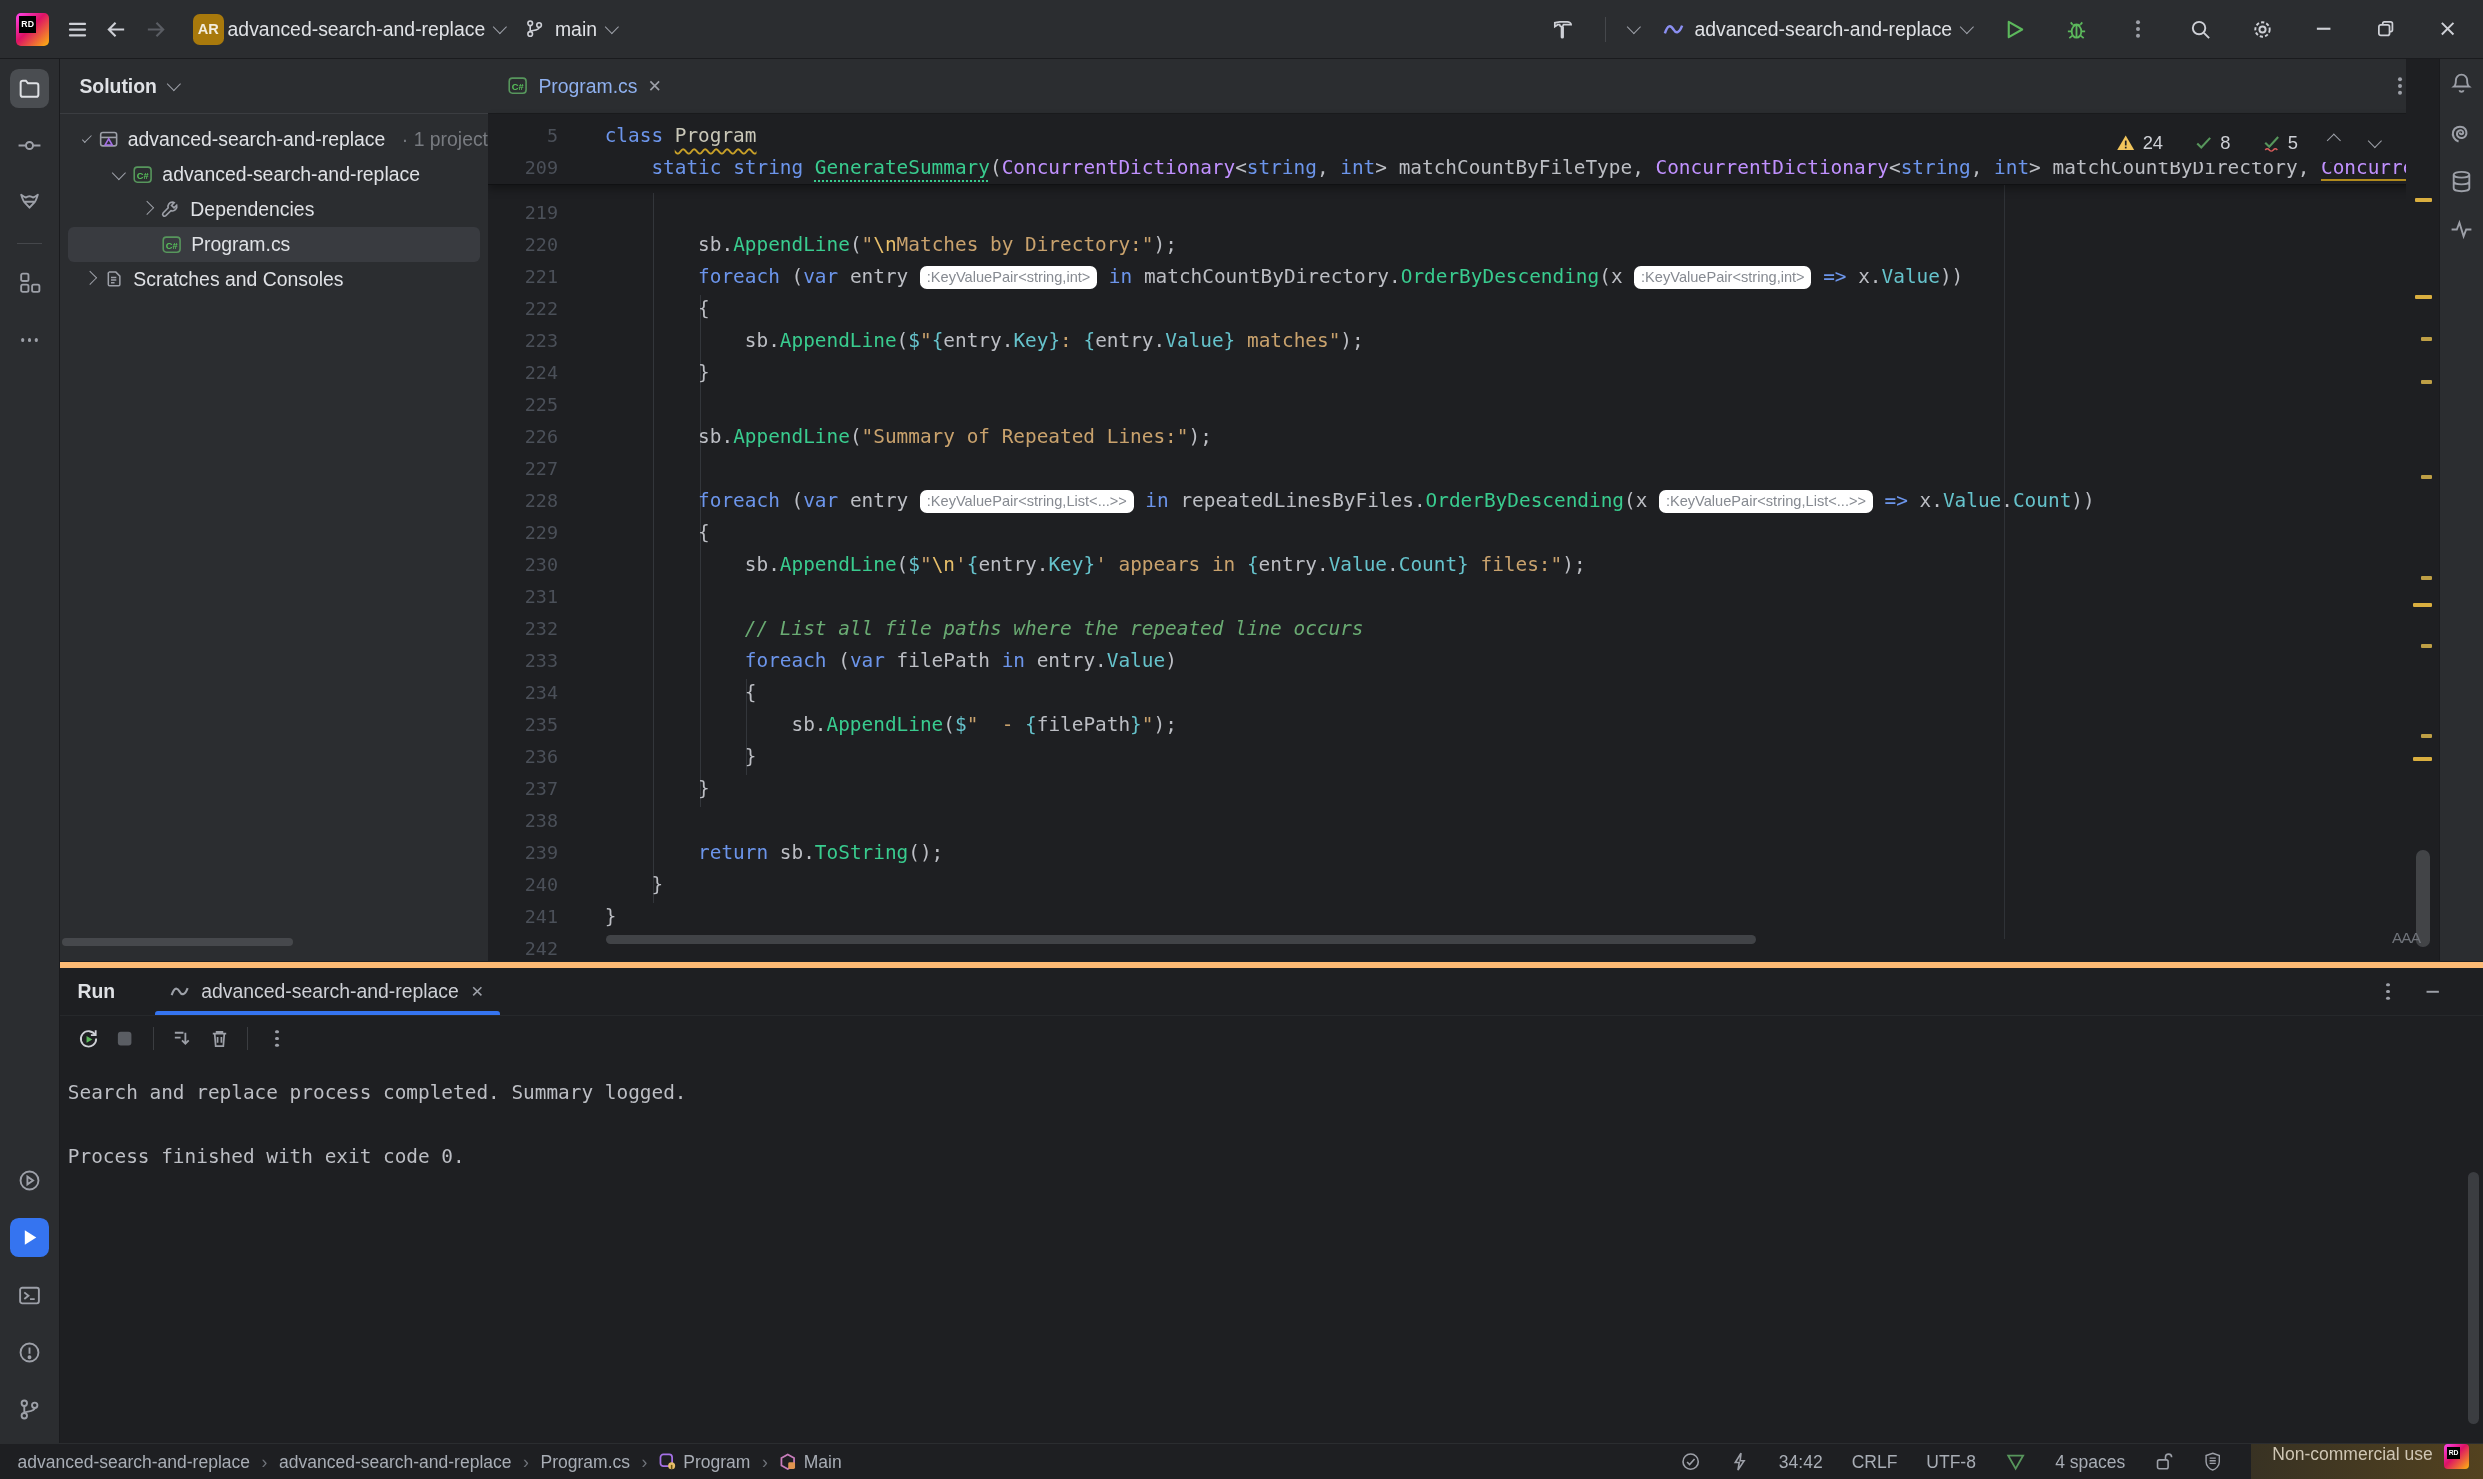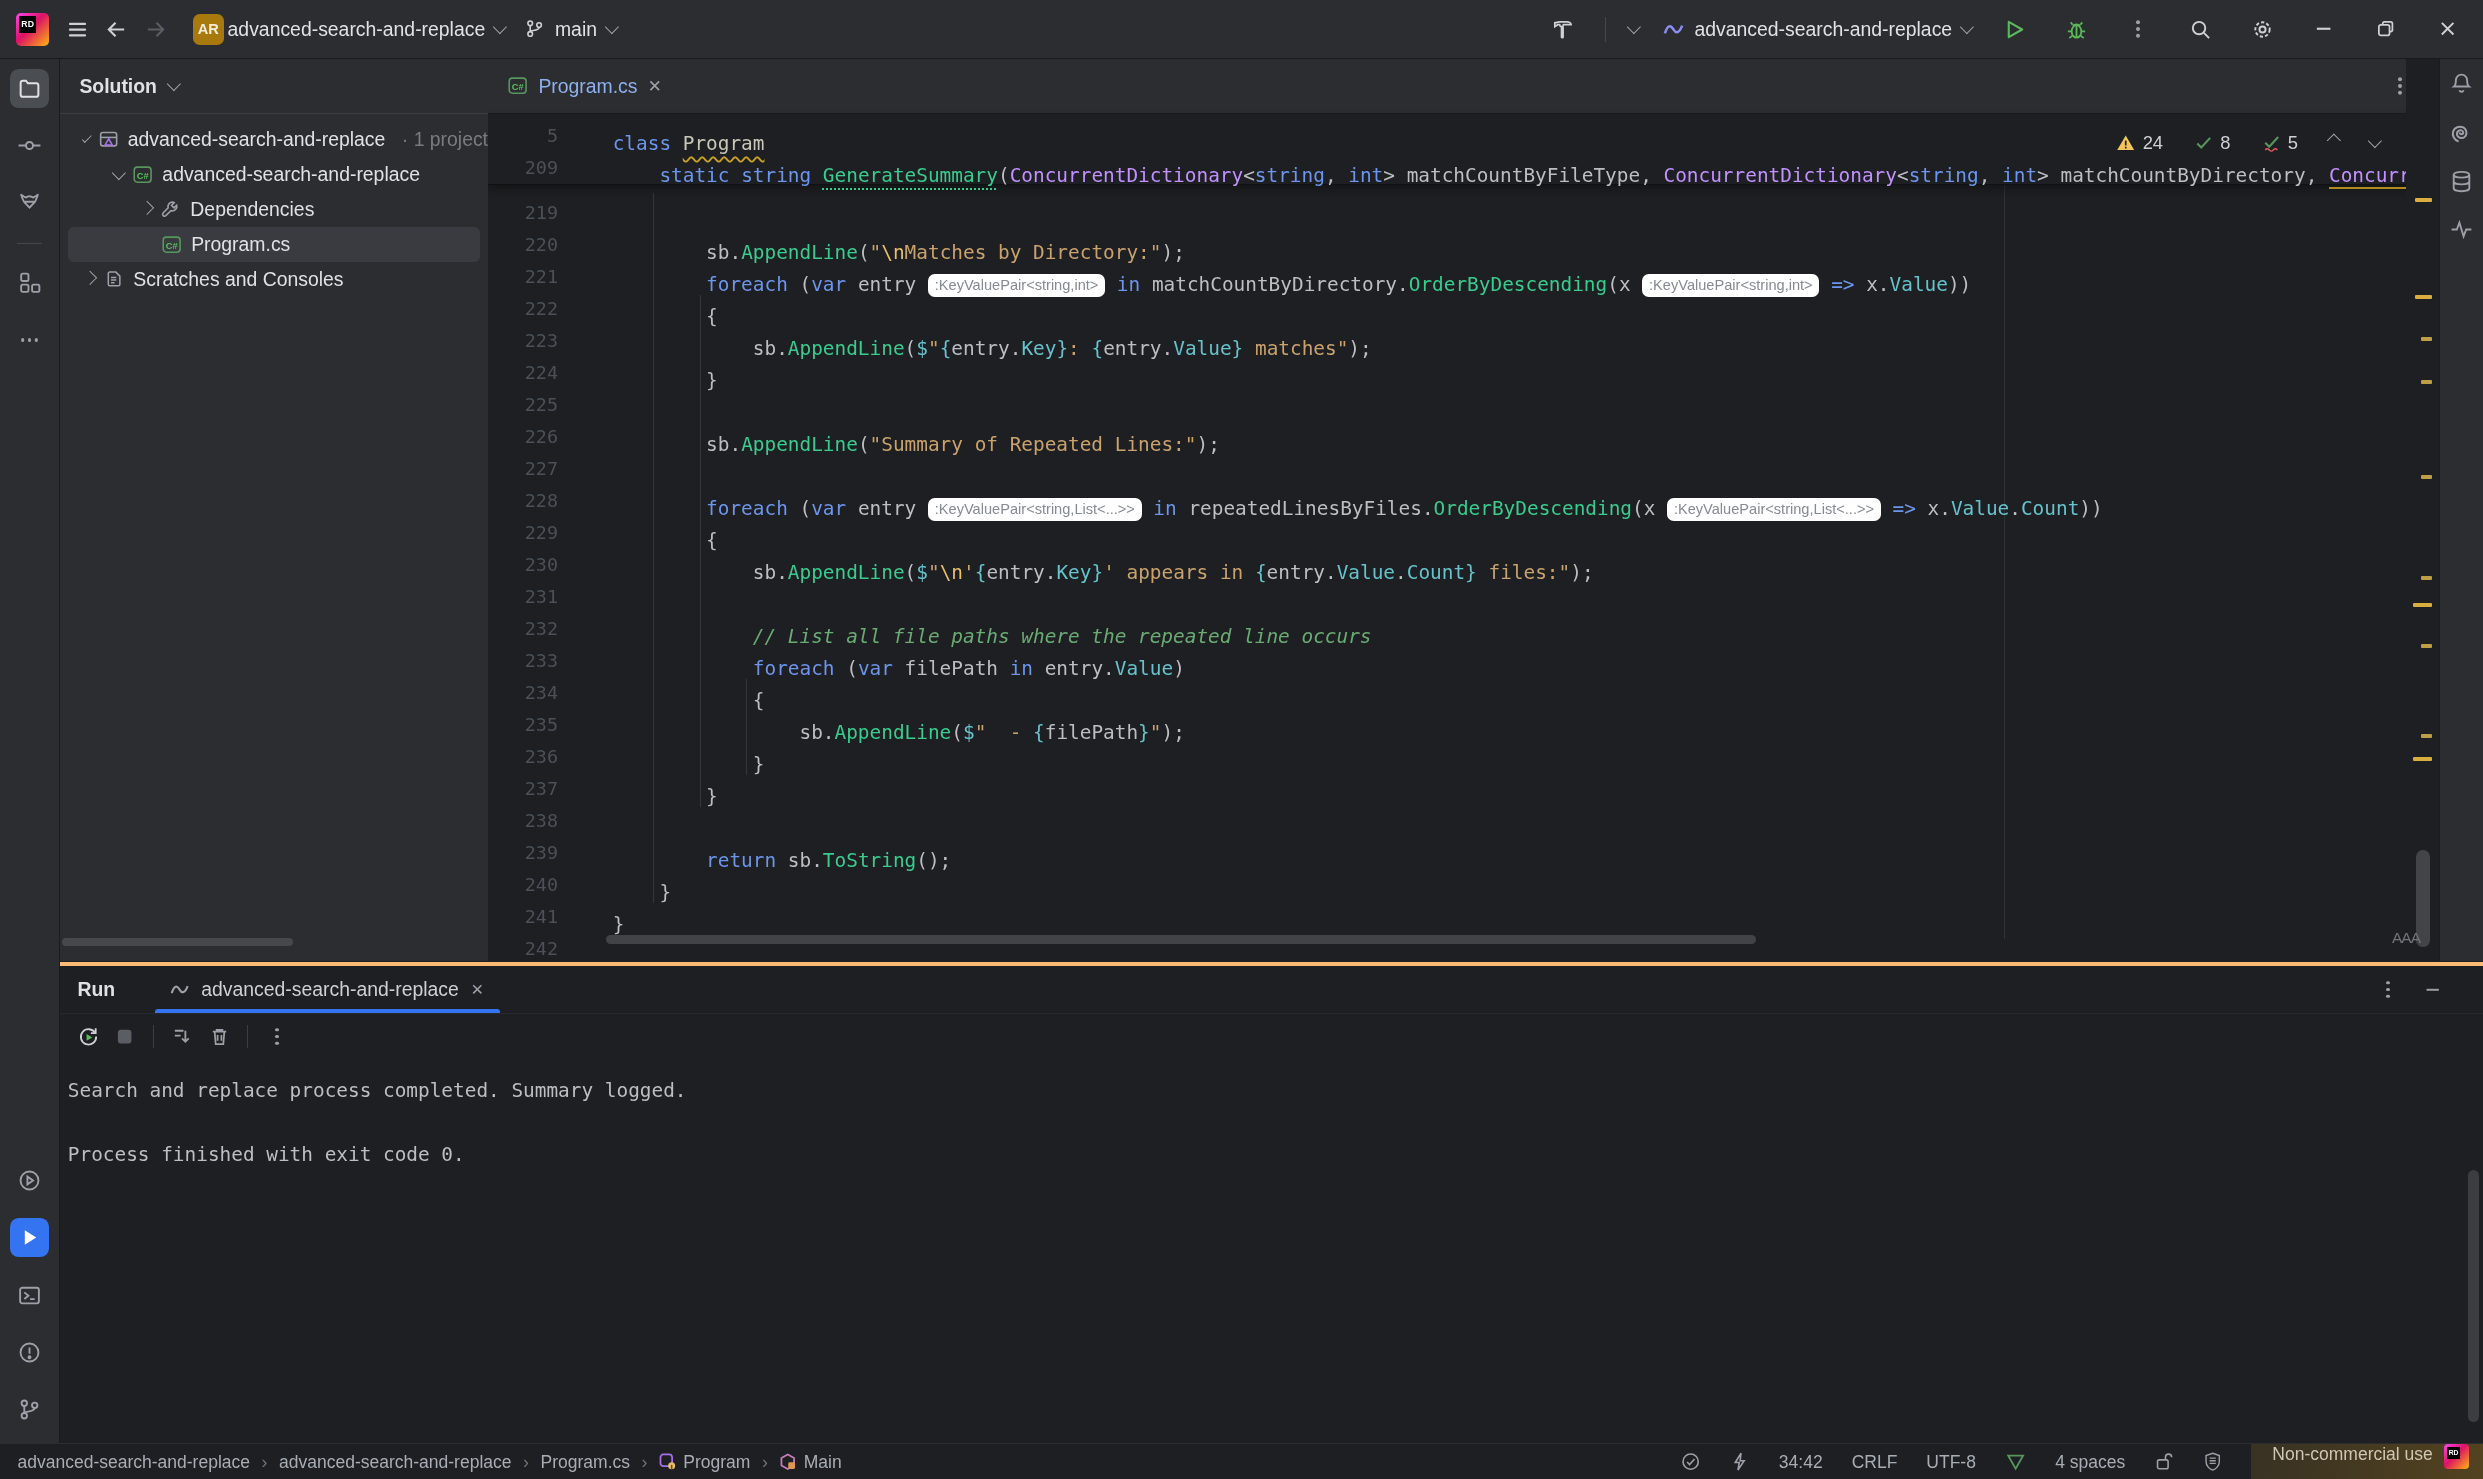--- a/index.html
+++ b/index.html
@@ -43,42 +43,42 @@
   .trow.sel{background:#393B40;border-radius:5.8px;margin:0 7.8px}
   .tree-hscroll{position:absolute;left:1.9px;bottom:15.5px;width:231px;height:7.8px;background:#4B4D51;border-radius:3.9px;opacity:.85}
 
   
   .editor{position:absolute;left:488px;top:59px;width:1951px;height:902px;background:#1E1F22;overflow:hidden}
   .tabbar{height:55px;background:#2B2D30;border-bottom:1px solid #1A1B1E;display:flex;align-items:center;padding:0 19.4px;box-sizing:border-box}
   .tab{display:flex;align-items:center;gap:9.7px;font-size:19.4px;color:#8FB0EE}
   .tabbar .right{margin-left:auto}
   .crow{display:flex;height:32px}
   .crow .ln{width:107px;flex:none;text-align:right;padding-right:37px;box-sizing:border-box;color:#4B5059;font:18.4px/32px "DejaVu Sans Mono",monospace}
-  .crow pre{margin:8px;padding-left:9.7px;font:19.4px/32px "DejaVu Sans Mono",monospace;white-space:pre;color:#BCBEC4}
+  .crow pre{margin:0;padding-left:9.7px;font:19.4px/32px "DejaVu Sans Mono",monospace;white-space:pre;color:#BCBEC4}
   .sticky{position:relative;background:#1E1F22;border-bottom:1px solid #101113;box-shadow:0 4.9px 8.7px rgba(0,0,0,.35);padding-top:5.8px;z-index:4}
   .code-body{padding-top:12.6px;position:relative;z-index:1}
   .tk-kw{color:#6C95EB}.tk-fn{color:#39CC8F}.tk-ty{color:#C191FF}.tk-st{color:#C9A26D}.tk-es{color:#E8BF6A}
   .tk-pr{color:#66C3CC}.tk-tx{color:#BCBEC4}.tk-pn{color:#BCBEC4}
   .tk-cm{color:#6AAB73;font-style:italic}
   .tk-decl{color:#C9C7B8;text-decoration:underline wavy #C8A028;text-decoration-thickness:1.9px;text-underline-offset:5.8px}
   .tk-fnu{color:#39CC8F;text-decoration:underline dotted #39CC8F;text-decoration-thickness:2.4px;text-underline-offset:6.8px}
   .tk-tyw{color:#C191FF;border-bottom:2.9px solid #B08A1D}
   .tk-hint{display:inline-block;background:#ffffff;color:#868A91;border-radius:6.8px;font-size:14.6px;line-height:23px;padding:0 6.8px;vertical-align:1.9px;font-family:"Liberation Sans",sans-serif}
   .iguide{position:absolute;width:1px;background:#33363B}
   .colguide{position:absolute;left:1516px;top:55px;height:825px;width:1px;background:#2F3237}
   .inspect{position:absolute;top:64px;right:50px;height:39px;background:#1E1F22;display:flex;align-items:center;gap:31px;padding:0 9.7px;font-size:18.4px;color:#CED0D6;z-index:6}
   .inspect .it{display:flex;align-items:center;gap:6.8px}
   .stripe{position:absolute;right:0;top:0;width:33px;height:100%;background:#1E1F22;z-index:5}
   .smark{position:absolute;right:6.8px;height:3.9px;border-radius:1px;background:#BE9F45}
   .vthumb{position:absolute;right:8.7px;top:791px;width:14.6px;height:97px;background:#4B4D51;border-radius:6.8px;opacity:.8}
   .aaa{position:absolute;right:19px;bottom:13.6px;color:#6F737A;font-size:15.5px;letter-spacing:-1px}
   .hscroll{position:absolute;left:118px;top:876px;width:1150px;height:8.7px;background:#45474B;border-radius:4.9px;opacity:.9;z-index:7}
 
   
-  .runpanel{position:absolute;left:60px;top:962px;width:2423px;height:481px;background:#1E1F22;border-top:4px solid #fdba74;box-sizing:border-box}
+  .runpanel{position:absolute;left:60px;top:962px;width:2423px;height:481px;background:#1E1F22;border-top:6px solid #fdba74;box-sizing:border-box}
   .run-head{height:47px;display:flex;align-items:center;padding:0 17.5px;position:relative;font-size:19.4px}
   .run-title{font-weight:bold;color:#DFE1E5}
   .run-tab{margin-left:54px;display:flex;align-items:center;gap:10.7px;color:#CED0D6}
   .run-underline{position:absolute;left:95px;bottom:0;width:345px;height:3.9px;background:#3574F0;border-radius:2.9px 2.9px 0 0}
   .run-head .right{margin-left:auto;display:flex;align-items:center;gap:25px;padding-right:23px}
   .run-tools{height:45px;display:flex;align-items:center;gap:3.9px;padding:0 11.6px;border-top:1px solid #26282B}
   .rt-btn{width:33px;height:33px;display:flex;align-items:center;justify-content:center;border-radius:5.8px}
   .rt-div{width:1px;height:23px;background:#3B3D41;margin:0 7.8px}
   .console{margin:0;padding:15.5px 0 0 7.8px;font:19.4px/32px "DejaVu Sans Mono",monospace;color:#BCBEC4;white-space:pre}
   .run-vthumb{position:absolute;right:3.9px;top:204px;width:11.6px;height:252px;background:#3B3D41;border-radius:5.8px}

